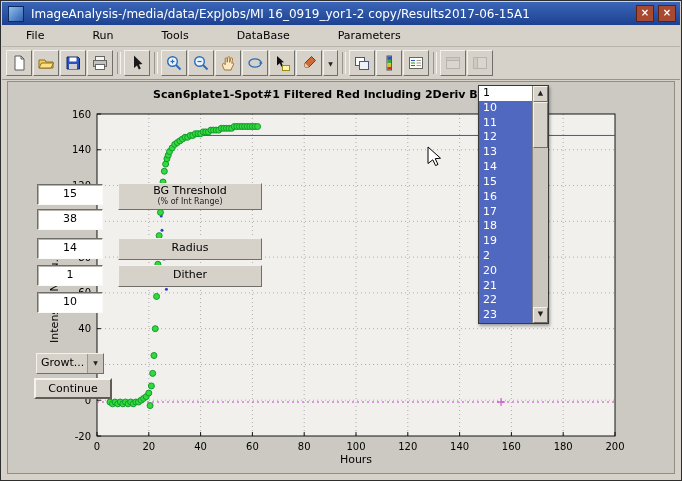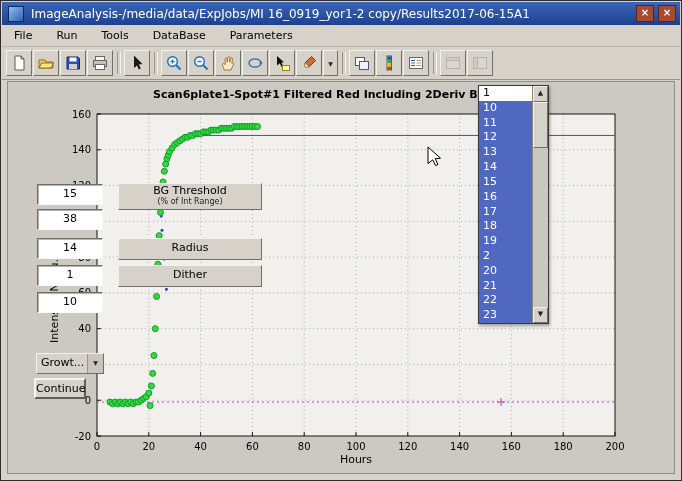--- a/index.html
+++ b/index.html
@@ -15,21 +15,21 @@
     background:linear-gradient(135deg,#8fc0ee,#2f5fae);}
   .title-text{flex:1;white-space:nowrap;overflow:hidden;}
   .tb-buttons{display:flex;margin-right:4px;}
   .tb-btn{width:16px;height:15px;margin-left:4px;background:#a84a32;
     border:1px solid #5e2012;color:#fff;font-size:10px;line-height:13px;
     text-align:center;font-weight:bold;cursor:default;}
 
   
   .menubar{position:absolute;left:1px;right:1px;top:24px;height:21px;
     background:#d6d2ca;border-bottom:1px solid #b9b5ad;display:flex;align-items:center;}
-  .menu-item{padding:3px 12px;font-size:11px;color:#000;}
+  .menu-item{padding:3px 24px;font-size:11px;color:#000;}
 
   
   .toolbar{position:absolute;left:1px;right:1px;top:46px;height:32px;background:#d6d2ca;
     border-bottom:1px solid #989488;display:flex;align-items:center;padding-left:4px;}
   .tbtn{width:24px;height:24px;margin-right:1px;display:flex;align-items:center;justify-content:center;
     background:#d6d2ca;border:1px solid;border-color:#f3f1ec #716f6a #716f6a #f3f1ec;}
   .tbtn.narrow{width:13px;font-size:6px;color:#222;}
   .tbtn.disabled svg{opacity:.55;}
   .sep{width:2px;height:22px;margin:0 3px;border-left:1px solid #9a968e;border-right:1px solid #f4f2ed;}
 
@@ -385,21 +385,21 @@
   <div class="ui-edit" style="left:36px;top:264px;width:64px;height:19px">1</div>
   <div class="ui-label" style="left:117px;top:264px;width:142px;height:20px">Dither</div>
 
   <div class="ui-edit" style="left:36px;top:291px;width:64px;height:19px">10</div>
 
   <div class="ui-popup" style="left:35px;top:352px;width:66px;height:19px">
     <span class="popup-text">Growt...</span>
     <span class="popup-arrow">▼</span>
   </div>
 
-  <button class="ui-button" style="left:33px;top:377px;width:52px;height:21px">Continue</button>
+  <button class="ui-button" style="left:33px;top:377px;width:78px;height:21px">Continue</button>
 
   <div class="dropdown-list">
     <div class="dd-items" id="dd-items">
         <div class="dd-item">1</div>
         <div class="dd-item sel">10</div>
         <div class="dd-item sel">11</div>
         <div class="dd-item sel">12</div>
         <div class="dd-item sel">13</div>
         <div class="dd-item sel">14</div>
         <div class="dd-item sel">15</div>

